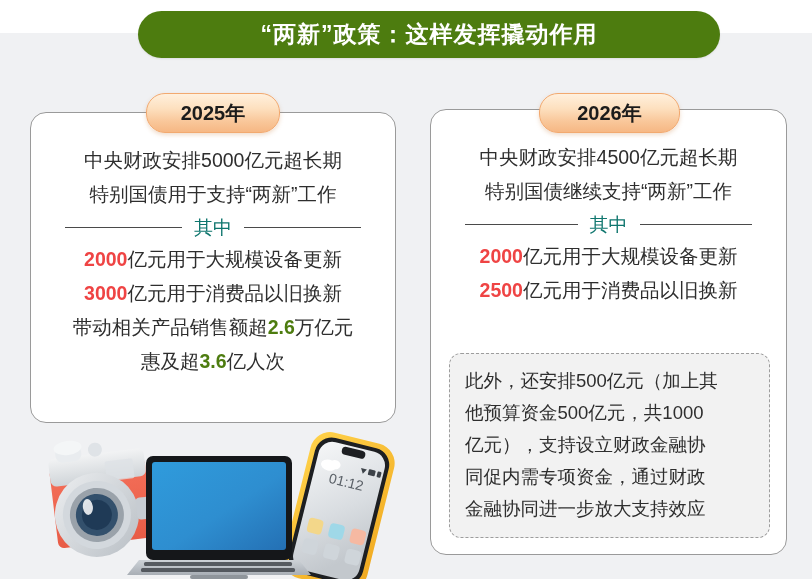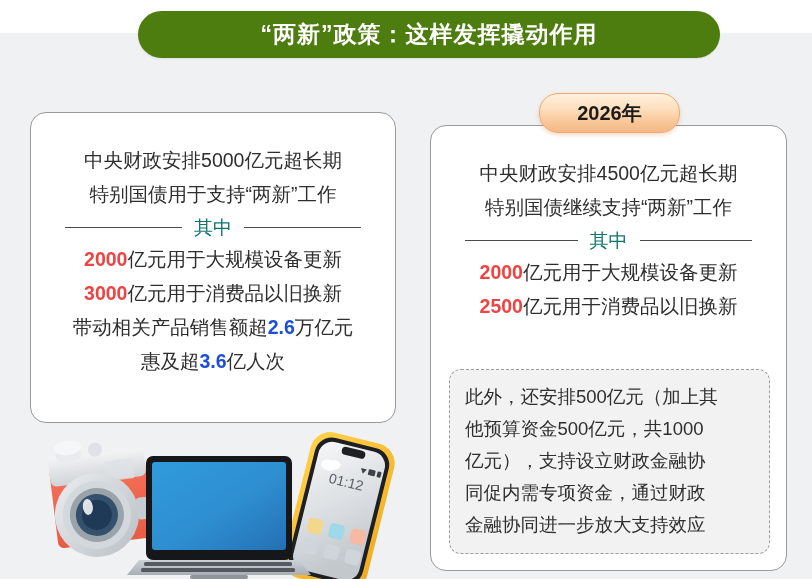--- a/index.html
+++ b/index.html
@@ -59,21 +59,21 @@
     box-sizing: border-box;
   }
   #card-left {
     left: 30px;
     top: 112px;
     width: 366px;
     height: 311px;
   }
   #card-right {
     left: 430px;
-    top: 125px;
+    top: 109px;
     width: 357px;
     height: 446px;
   }
   
   .year-badge {
     position: absolute;
     height: 38px;
     border-radius: 19px;
     background: linear-gradient(180deg,#fff0dd 0%, #fde0bf 38%, #f9c79a 72%, #f6b784 100%);
     border: 1.2px solid #f2a96f;
@@ -115,21 +115,21 @@
     line-height: 34px;
     color: #2e2e2e;
     white-space: nowrap;
   }
   .line b {
     font-weight: bold;
     color: #ef4444;
   }
   .hl {
     font-weight: bold;
-    color: #1d4ed8;
+    color: #4d7c0f;
   }
   
   .divider {
     display: flex;
     align-items: center;
     justify-content: center;
     gap: 12px;
     margin: 7px 18px 5px 18px;
   }
   .divider .rule {
@@ -205,20 +205,23 @@
       </div>
       <div class="line">
         <span>带动相关产品销售额超</span><span class="hl">2.6</span><span>万亿元</span>
       </div>
       <div class="line">
         <span>惠及超</span><span class="hl">3.6</span><span>亿人次</span>
       </div>
     </div>
   </div>
 
+  <div class="year-badge" id="badge-2025">
+    <span class="year-text">2025年</span>
+  </div>
 
   <div class="card" id="card-right">
     <div class="card-body">
       <div class="line">
         <span>中央财政安排4500亿元超长期</span>
       </div>
       <div class="line">
         <span>特别国债继续支持“两新”工作</span>
       </div>
 

